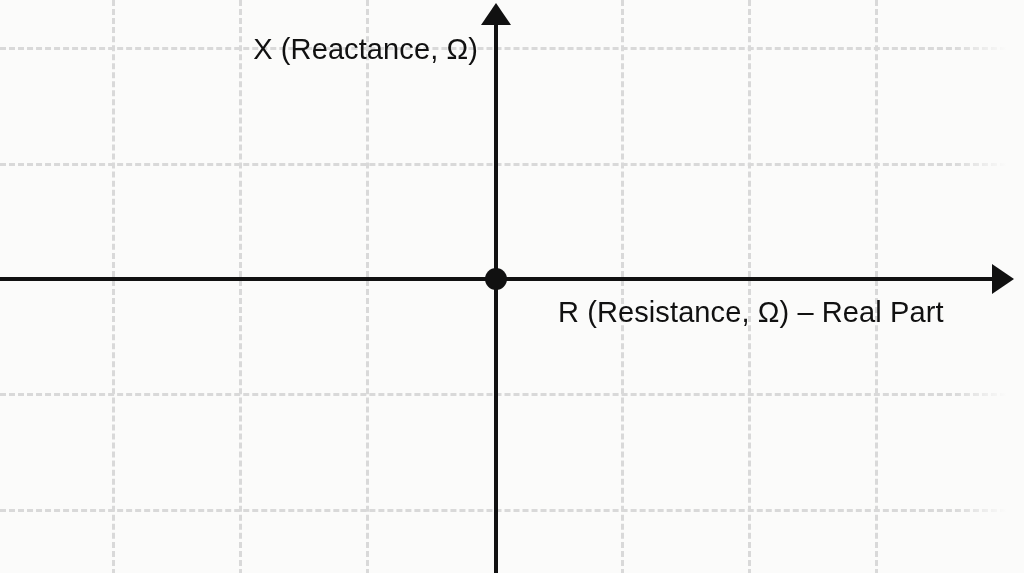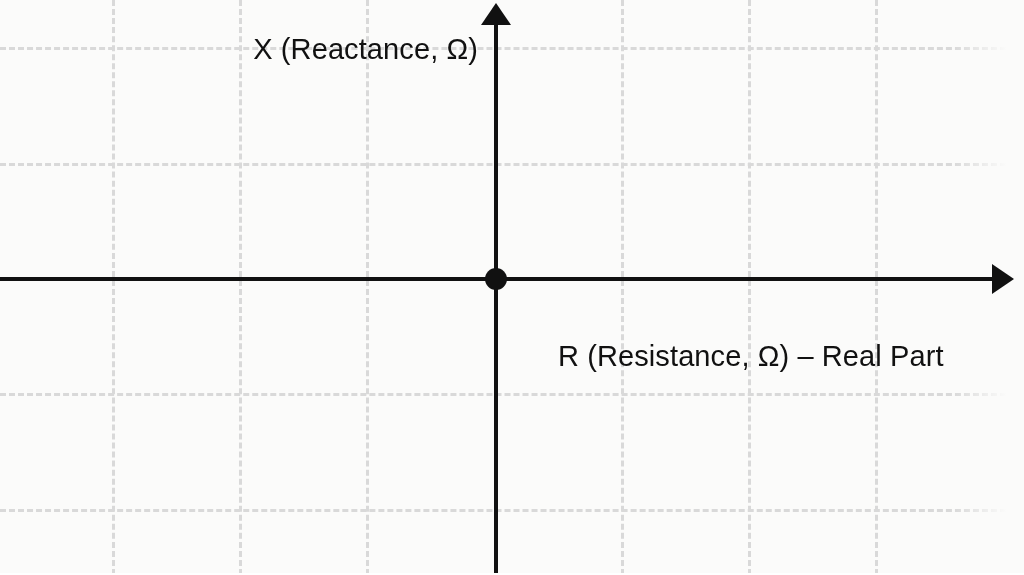--- a/index.html
+++ b/index.html
@@ -105,21 +105,20 @@
     top: 29px;
     text-align: right;
   }
   .label-y .l1,
   .label-y .l2 {
     display: block;
   }
   .label-x {
     left: 558px;
     top: 292px;
-    margin-top: 44px;
   }
 </style>
 </head>
 <body>
 
 <div id="canvas">
 
   <div class="grid-layer">
     <div class="grid-v" style="left:112px"></div>
     <div class="grid-v" style="left:239px"></div>

